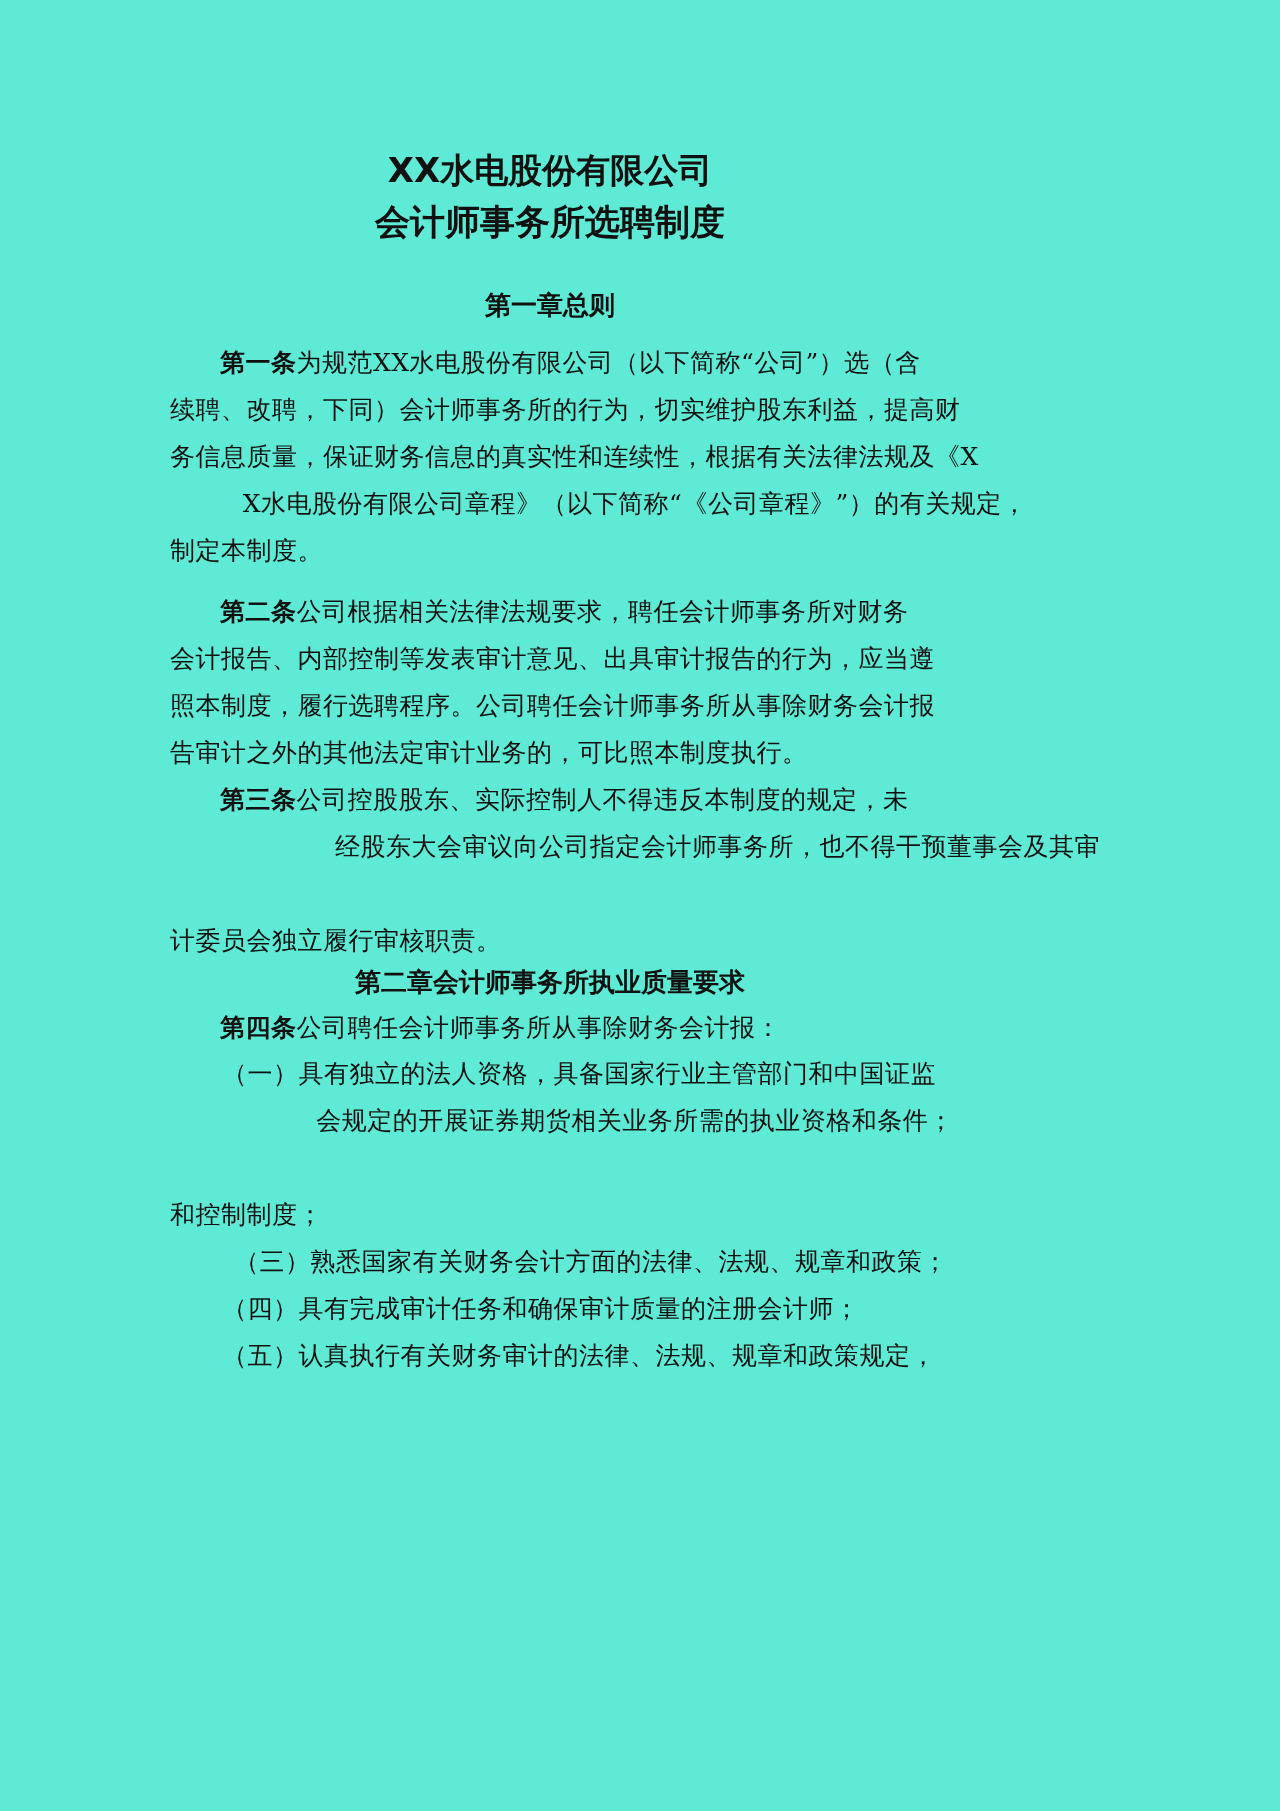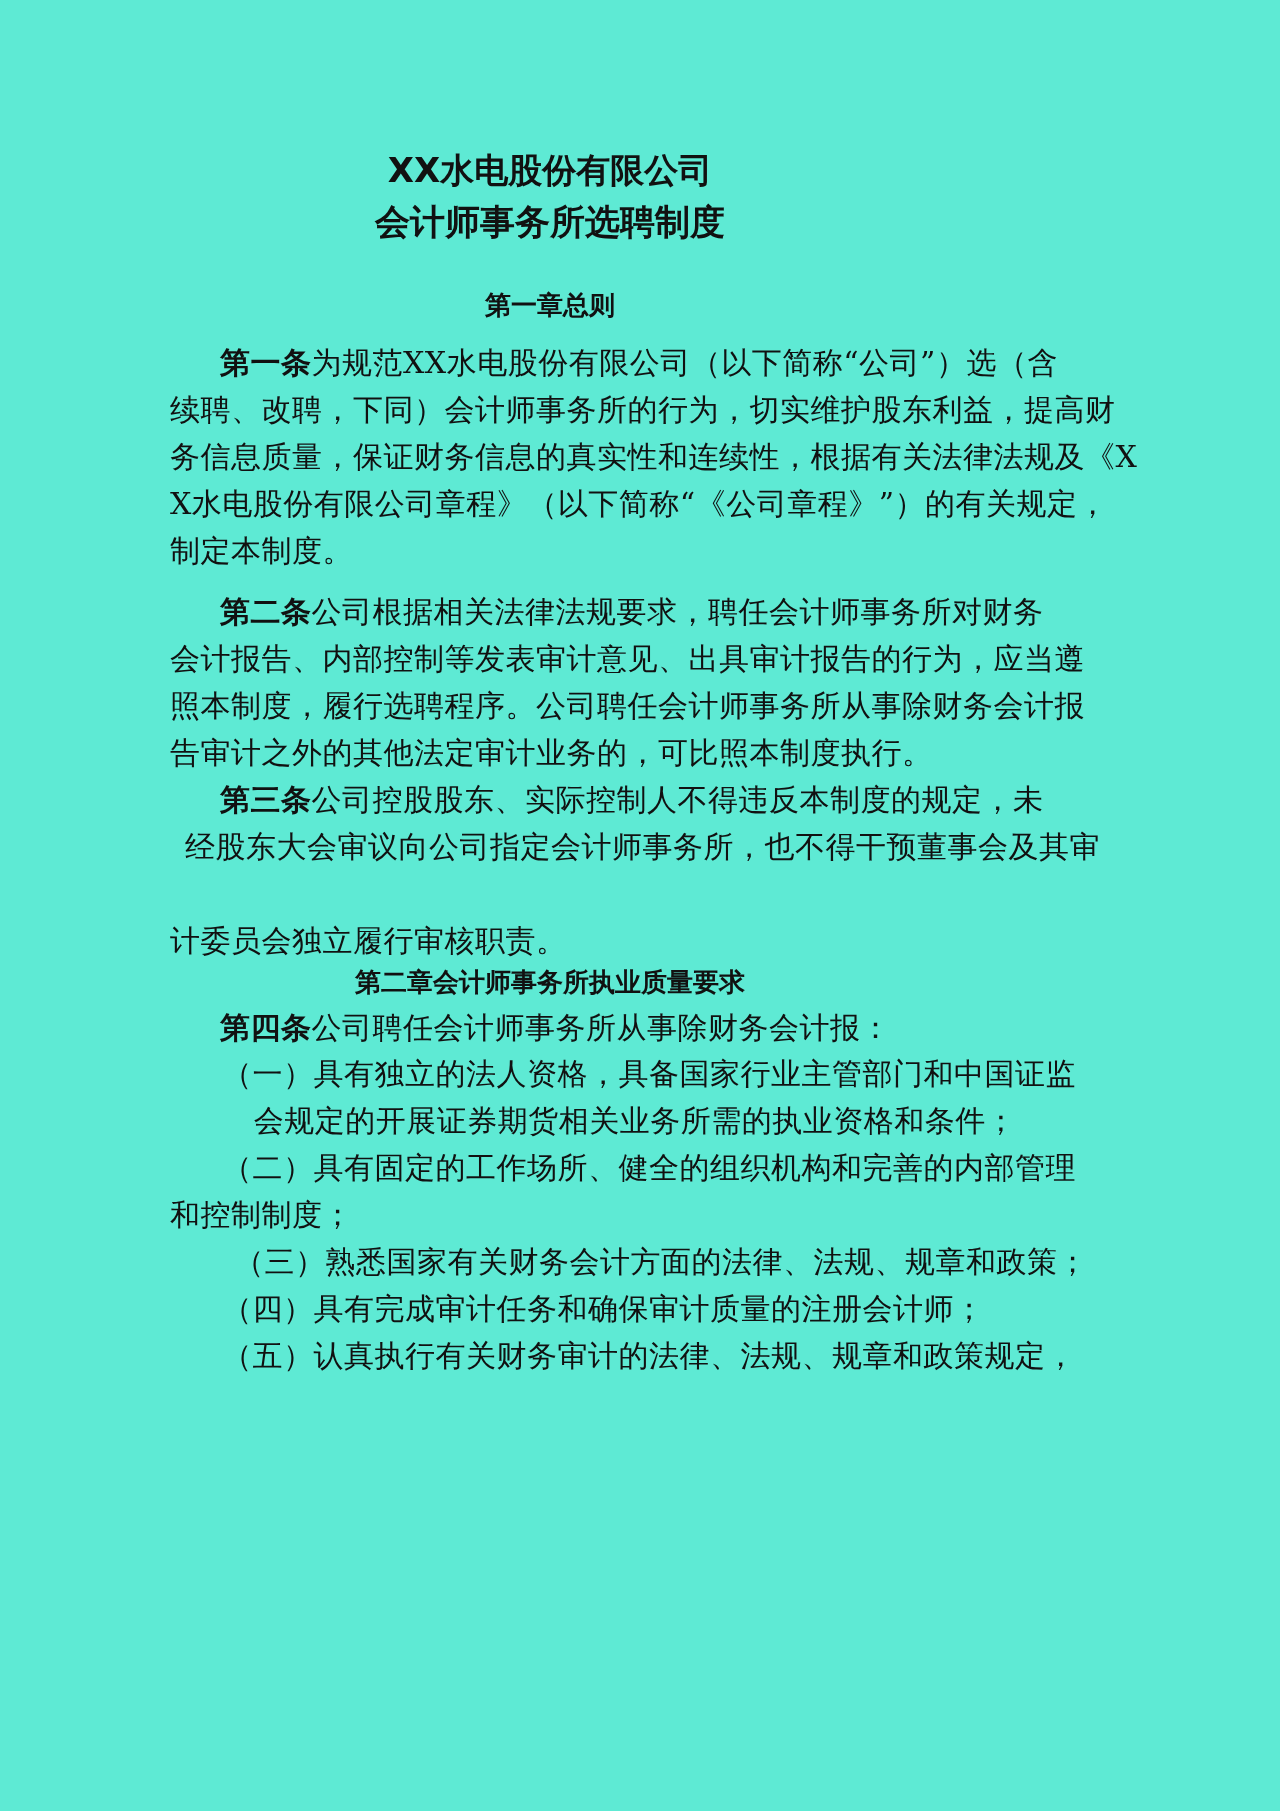--- a/index.html
+++ b/index.html
@@ -1,19 +1,19 @@
 <!DOCTYPE html>
 <html><head>
 <meta charset="utf-8">
 <style>
   html, body { margin:0; padding:0; background:#ffffff; }
   body { width:1280px; height:1811px; position:relative; overflow:hidden;
          font-family: "DejaVu Serif", "Liberation Serif", serif; color:#111; }
   .page { position:absolute; left:0; top:0; width:1280px; height:1811px; background:#5eead4; }
-  .line { position:absolute; left:170px; width:930px; font-size:30px; line-height:32px;
+  .line { position:absolute; left:170px; width:930px; font-size:25px; line-height:32px;
           white-space:nowrap; letter-spacing:0.5px; }
   .title { position:absolute; left:0; width:1100px; text-align:center; font-weight:bold;
            font-family:"DejaVu Sans", "Liberation Sans", sans-serif; }
   .t1 { top:148px; font-size:34px; line-height:44px; }
   .t2 { top:200px; font-size:35px; line-height:44px; }
   .h { font-size:26px; line-height:34px; }
   .b { font-weight:bold; font-family:"DejaVu Sans", "Liberation Sans", sans-serif; }
   .ind { left:220px; }
 </style>
 </head>
@@ -24,21 +24,21 @@
   <div class="title t1">XX水电股份有限公司</div>
   <div class="title t2">会计师事务所选聘制度</div>
 
   <div class="title h" style="top:288px;">第一章总则</div>
 
   <div class="line ind" style="top:347px;">
     <span class="b">第一条</span><span>为规范XX水电股份有限公司（以下简称“公司”）选（含</span>
   </div>
   <div class="line" style="top:394px;">续聘、改聘，下同）会计师事务所的行为，切实维护股东利益，提高财</div>
   <div class="line" style="top:441px;">务信息质量，保证财务信息的真实性和连续性，根据有关法律法规及《X</div>
-  <div class="line" style="top:488px;">X水电股份有限公司章程》（以下简称“《公司章程》”）的有关规定，</div>
+  <div class="line" style="top:488px;text-align:center;">X水电股份有限公司章程》（以下简称“《公司章程》”）的有关规定，</div>
   <div class="line" style="top:535px;">制定本制度。</div>
 
   <div class="line ind" style="top:596px;">
     <span class="b">第二条</span><span>公司根据相关法律法规要求，聘任会计师事务所对财务</span>
   </div>
   <div class="line" style="top:643px;">会计报告、内部控制等发表审计意见、出具审计报告的行为，应当遵</div>
   <div class="line" style="top:690px;">照本制度，履行选聘程序。公司聘任会计师事务所从事除财务会计报</div>
   <div class="line" style="top:737px;">告审计之外的其他法定审计业务的，可比照本制度执行。</div>
 
   <div class="line ind" style="top:784px;">
@@ -48,19 +48,18 @@
   <div class="line" style="top:909px;margin-top:16px;">计委员会独立履行审核职责。</div>
 
   <div class="title h" style="top:965px;">第二章会计师事务所执业质量要求</div>
 
   <div class="line ind" style="top:1012px;">
     <span class="b">第四条</span><span>公司聘任会计师事务所从事除财务会计报：</span>
   </div>
 
   <div class="line" style="top:1058px; left:222px;">（一）具有独立的法人资格，具备国家行业主管部门和中国证监</div>
   <div class="line" style="top:1105px;text-align:center;">会规定的开展证券期货相关业务所需的执业资格和条件；</div>
-  <div class="line" style="top:1152px; left:222px;">（二）具有固定的工作场所、健全的组织机构和完善的内部管理</div>
   <div class="line" style="top:1199px;">和控制制度；</div>
   <div class="line" style="top:1246px; left:234px;">（三）熟悉国家有关财务会计方面的法律、法规、规章和政策；</div>
   <div class="line" style="top:1293px; left:222px;">（四）具有完成审计任务和确保审计质量的注册会计师；</div>
   <div class="line" style="top:1340px; left:222px;">（五）认真执行有关财务审计的法律、法规、规章和政策规定，</div>
 
 </div>
 
 </body></html>

